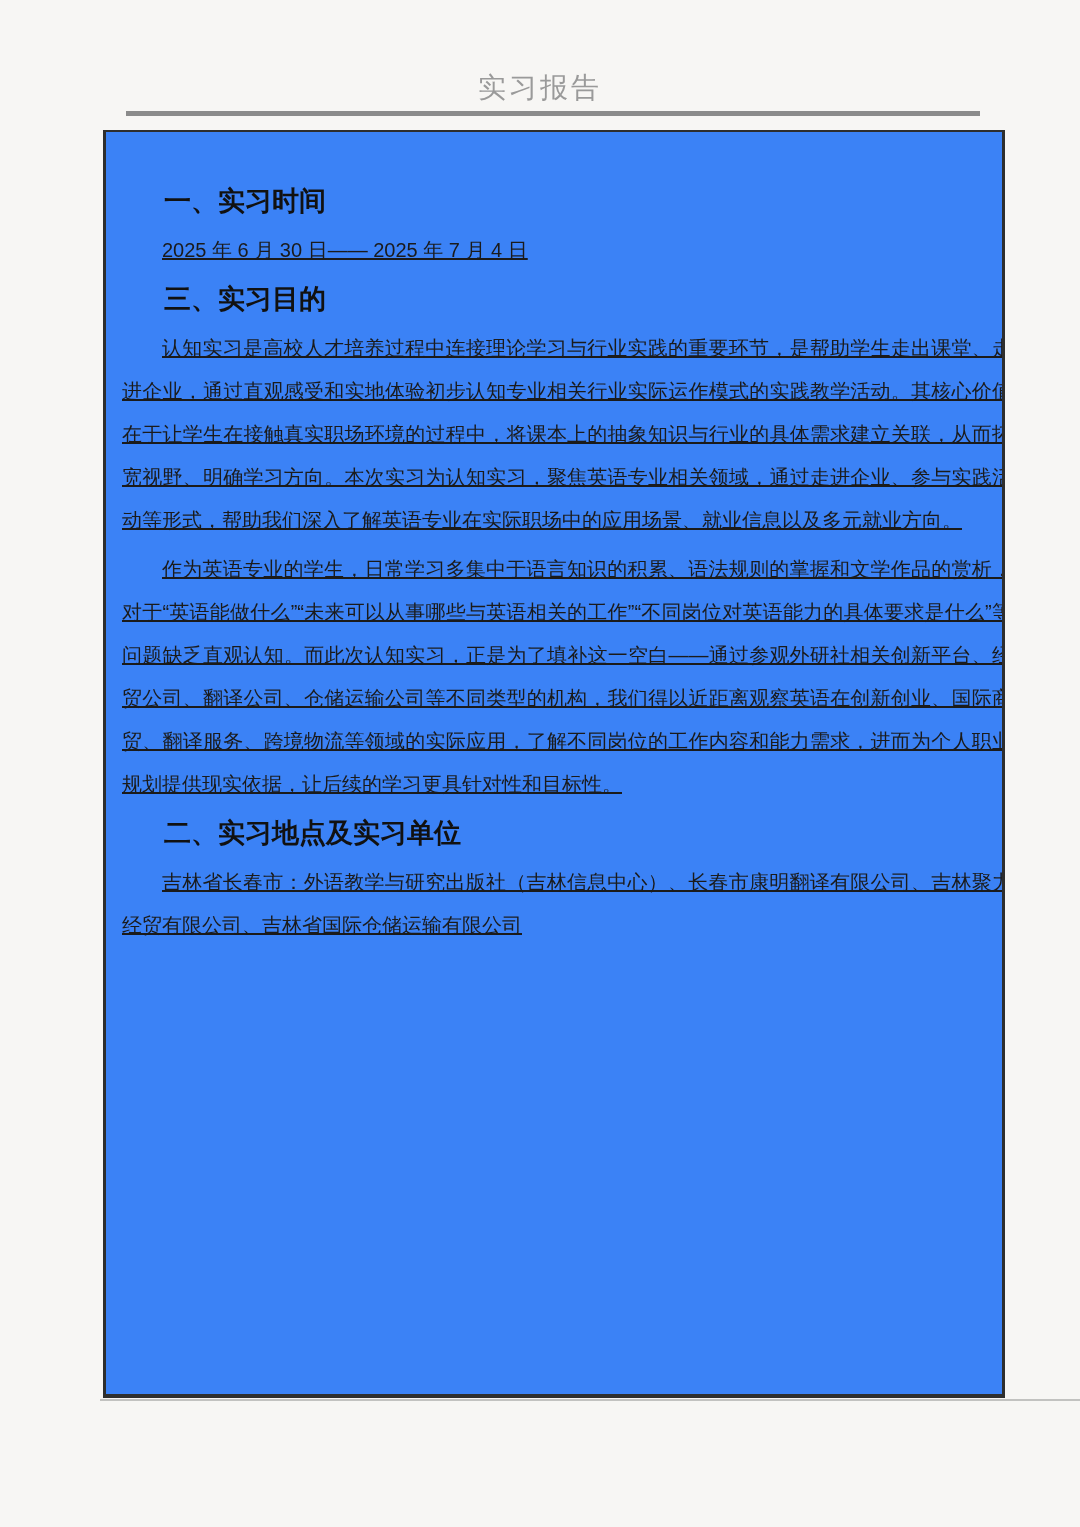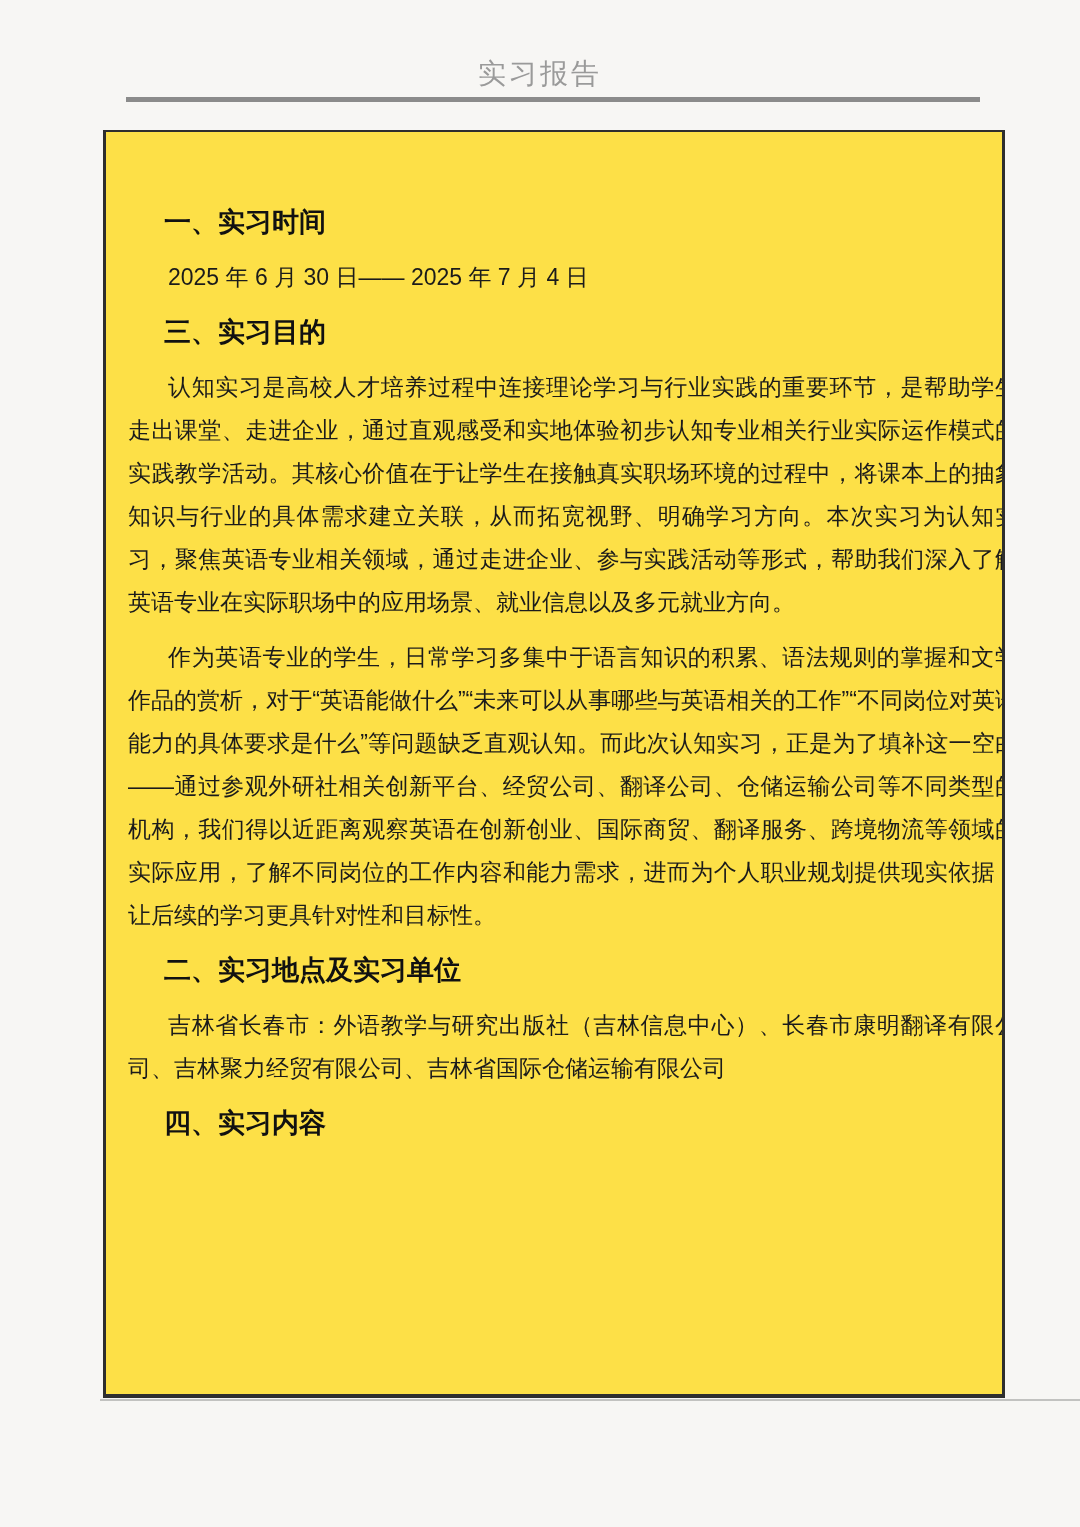--- a/index.html
+++ b/index.html
@@ -9,21 +9,21 @@
     font-family: "Liberation Sans", sans-serif;
   }
   .page {
     position: relative;
     width: 1080px;
     height: 1527px;
     background: #f7f6f4;
     overflow: hidden;
   }
   .page-title {
-    padding-top: 56px;
+    padding-top: 70px;
     text-align: center;
     font-size: 28px;
     letter-spacing: 3px;
     color: #9a9a9a;
     line-height: 36px;
   }
   .title-rule {
     width: 854px;
     height: 5px;
     background: #8b8b8b;
@@ -31,40 +31,41 @@
   }
   .content-frame {
     position: absolute;
     left: 103px;
     top: 130px;
     width: 902px;
     height: 1268px;
     box-sizing: border-box;
     border: solid #2e2e2e;
     border-width: 2px 3px 4px 3px;
-    padding: 64px 0 0 10px;
+    padding: 43px 0 0 10px;
     overflow: hidden;
-    background: #fde047;
+    background: #3b82f6;
   }
   .sec-heading {
     font-size: 27px;
     font-weight: 700;
     color: #111111;
     line-height: 43px;
     margin: 5px 0 0 48px;
   }
   .para {
     width: 890px;
-    margin: 12px;
-    font-size: 23px;
+    margin: 6px;
+    font-size: 20px;
     line-height: 43px;
     color: #1b1b1b;
     text-align: justify;
     text-indent: 40px;
     word-break: break-all;
+    text-decoration: underline;
   }
   .bottom-shadow-line {
     position: absolute;
     left: 100px;
     right: 0;
     top: 1399px;
     height: 2px;
     background: #c2c2c0;
   }
 </style>
@@ -89,20 +90,19 @@
       <p class="para">认知实习是高校人才培养过程中连接理论学习与行业实践的重要环节，是帮助学生走出课堂、走进企业，通过直观感受和实地体验初步认知专业相关行业实际运作模式的实践教学活动。其核心价值在于让学生在接触真实职场环境的过程中，将课本上的抽象知识与行业的具体需求建立关联，从而拓宽视野、明确学习方向。本次实习为认知实习，聚焦英语专业相关领域，通过走进企业、参与实践活动等形式，帮助我们深入了解英语专业在实际职场中的应用场景、就业信息以及多元就业方向。</p>
       <p class="para">作为英语专业的学生，日常学习多集中于语言知识的积累、语法规则的掌握和文学作品的赏析，对于“英语能做什么”“未来可以从事哪些与英语相关的工作”“不同岗位对英语能力的具体要求是什么”等问题缺乏直观认知。而此次认知实习，正是为了填补这一空白——通过参观外研社相关创新平台、经贸公司、翻译公司、仓储运输公司等不同类型的机构，我们得以近距离观察英语在创新创业、国际商贸、翻译服务、跨境物流等领域的实际应用，了解不同岗位的工作内容和能力需求，进而为个人职业规划提供现实依据，让后续的学习更具针对性和目标性。</p>
     </section>
 
     <section>
       <h2 class="sec-heading">二、实习地点及实习单位</h2>
       <p class="para">吉林省长春市：外语教学与研究出版社（吉林信息中心）、长春市康明翻译有限公司、吉林聚力经贸有限公司、吉林省国际仓储运输有限公司</p>
     </section>
 
     <section>
-      <h2 class="sec-heading">四、实习内容</h2>
     </section>
 
   </div>
 
   <div class="bottom-shadow-line"></div>
 
 </div>
 
 </body></html>

